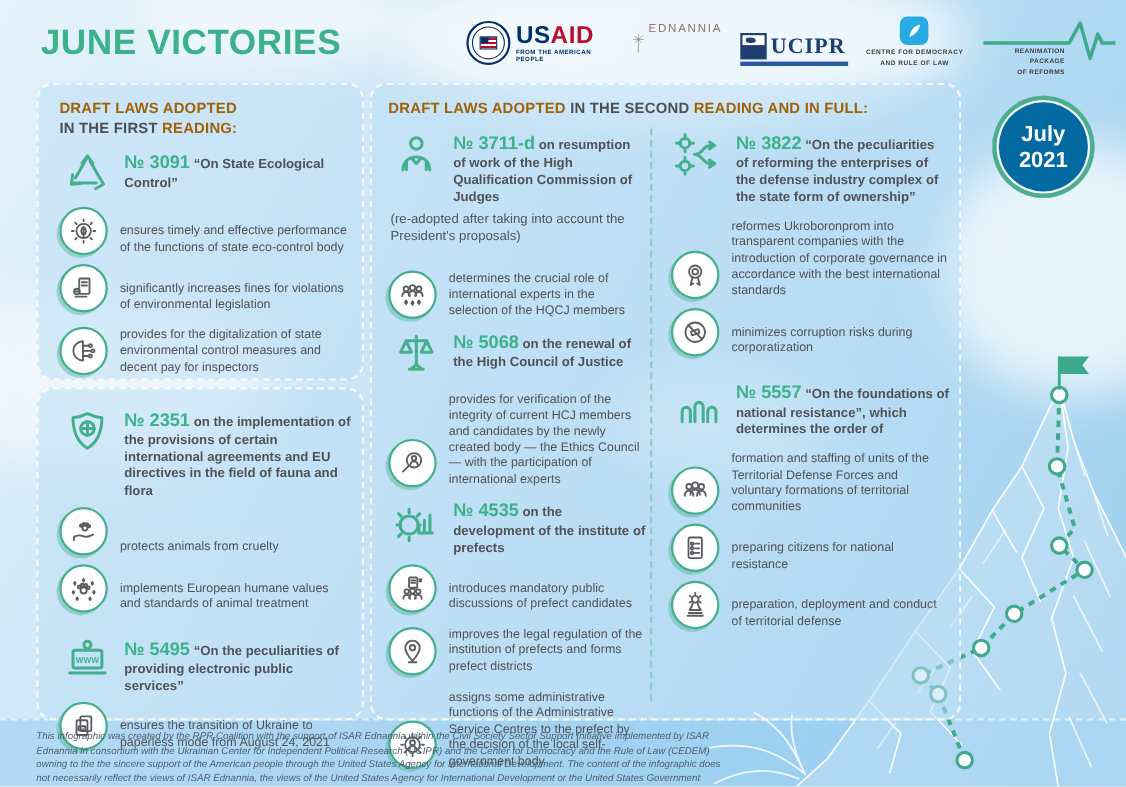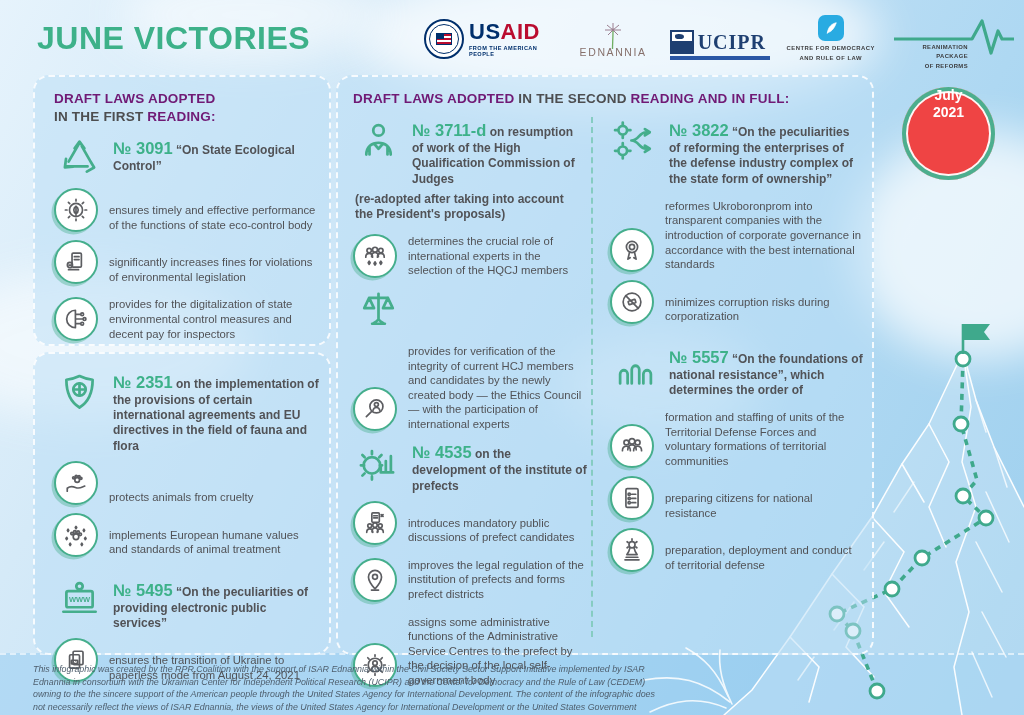--- a/index.html
+++ b/index.html
@@ -25,21 +25,21 @@
   .usaid { display:flex; align-items:center; gap:5px; }
   .usaid-seal { width:40px; height:40px; border-radius:50%; border:2px solid #002f6c; background:#fff; position:relative; flex:none; }
   .usaid-seal .inner { position:absolute; inset:3px; border-radius:50%; border:1px solid #002f6c; }
   .usaid-seal .flag { position:absolute; left:50%; top:50%; transform:translate(-50%,-50%); width:16px; height:12px;
     background:repeating-linear-gradient(180deg,#ba0c2f 0 2px,#fff 2px 4px); border:1px solid #002f6c; }
   .usaid-seal .flag:before { content:""; position:absolute; left:0; top:0; width:7px; height:5px; background:#002f6c; }
   .usaid-word { font-size:22px; font-weight:bold; letter-spacing:.5px; line-height:1; }
   .usaid-word .us { color:#002f6c; } .usaid-word .aid { color:#ba0c2f;margin-top:48px; }
   .usaid-tag { font-size:5.6px; font-weight:bold; color:#002f6c; letter-spacing:.45px; margin-top:2px; }
 
-  .ednannia { display:flex; flex-direction:column; align-items:center; width:86px; position:relative; }
+  .ednannia { display:flex; flex-direction:row; width:86px; position:relative; }
   .ednannia-name { font-size:10.5px; letter-spacing:1.6px; color:#86706b; margin-top:-4px; }
   .ucipr { display:flex; flex-direction:column; width:106px;margin-top:12px; }
   .ucipr-top { display:flex; align-items:center; gap:4px; }
   .ucipr-sq { width:24px; height:24px; background:#1e3f71; position:relative; flex:none; }
   .ucipr-sq:before { content:""; position:absolute; left:2px; top:2px; width:20px; height:9px; background:#fff; }
   .ucipr-sq:after { content:""; position:absolute; left:5px; top:4px; width:9px; height:5px; background:#1e3f71; border-radius:40% 60% 50% 50%; }
   .ucipr-name { font-family:"Liberation Serif", serif; font-weight:bold; color:#1e3f71; font-size:20px; letter-spacing:1px; line-height:1; }
   .ucipr-bar { height:4px; background:#2a57a5; margin-top:2px; }
   .cedem { display:flex; flex-direction:column; align-items:center; width:96px; }
   .cedem-ic { width:26px; height:26px; border-radius:7px; background:#29abe2; display:flex; align-items:center; justify-content:center; margin-bottom:3px; }
@@ -47,45 +47,45 @@
   .rpr { width:124px; position:relative; height:48px; }
   .rpr-txt { position:absolute; left:0; top:28px; width:76px; text-align:right; font-size:5.9px; font-weight:bold; color:#3c3c3e; letter-spacing:.4px; line-height:1.6; }
 
   
   .card { position:absolute; background:rgba(186,221,246,0.5); border:2px dashed rgba(255,255,255,0.85); border-radius:16px; z-index:2; }
   #card1 { left:33px; top:75px; width:298px; height:271px; padding:13px 10px 0 19px; }
   #card2 { left:33px; top:352px; width:298px; height:303px; padding:15px 10px 0 19px; }
   #card3 { left:336px; top:75px; width:538px; height:580px; padding:13px 0 12px 15px; }
 
   .sec-head { font-size:13.5px; font-weight:bold; letter-spacing:.2px; line-height:1.35; }
-  .sec-head .g { color:#701a75; } .sec-head .d { color:#4d4e50; }
+  .sec-head .g { color:#a16207; } .sec-head .d { color:#4d4e50; }
 
   .cols { display:flex; margin-top:9px; height:520px; }
   .col-mid { width:238px; padding-right:4px; }
   .col-right { flex:1; border-left:2px dashed #86ccc2; padding-left:17px; padding-right:8px; }
 
   .law-row { display:flex; gap:9px; margin-bottom:7px; }
   .law-ic { width:50px; flex:none; color:#45ae8c; display:flex; justify-content:center; padding-top:1px; }
   .law-ic svg { width:45px; height:45px; }
   .law-tx { font-size:12px; font-weight:bold; color:#515256; line-height:1.27; padding-top:3px; }
   .law-num { font-size:16.5px; color:#3db189; }
-  .law-note { font-size:12px; font-weight:bold; color:#515256; line-height:1.27; margin:-2px 4px 7px 2px; }
+  .law-note { font-size:12px; font-weight:normal; color:#515256; line-height:1.27; margin:-2px 4px 19px 2px; }
 
   .pt-row { display:flex; gap:11px; margin-bottom:8px; align-items:flex-end; }
   .pt-badge { width:44px; height:44px; flex:none; background:#fff; border-radius:50%; border:2px solid #45ae8c;
     box-shadow:-2.5px 2.5px 0 rgba(69,174,140,0.4); display:flex; align-items:center; justify-content:center; color:#5c5d61; }
   .pt-badge svg { width:28px; height:28px; }
   .pt-tx { font-size:11.3px; color:#515256; line-height:1.29; padding-top:5px; }
   .gap-lg { margin-top:20px; }
 
   
-  #july { position:absolute; left:902px; top:87px; width:93px; height:93px; border-radius:50%; background:#ef4444;
+  #july { position:absolute; left:902px; top:87px; width:93px; height:93px; border-radius:50%; background:#0369a1;
     box-shadow: inset 0 0 0 4px #4cae8e, inset 0 0 0 6px rgba(255,255,255,0.95);
-    display:flex; flex-direction:column; align-items:center; 
-    color:#fff; font-size:14px; font-weight:bold; line-height:1.2; z-index:3; }
+    display:flex; flex-direction:column; align-items:center; justify-content:center;
+    color:#fff; font-size:20px; font-weight:bold; line-height:1.2; z-index:3; }
 
   
   #mountain { position:absolute; left:718px; top:312px; width:306px; height:403px; z-index:1; }
   #plant { position:absolute; left:630px; top:622px; width:110px; height:92px; z-index:2; }
 
   #footer-text { position:absolute; left:33px; top:663px; width:628px; font-size:8.9px; font-style:italic; color:#4e5e6d; line-height:1.42; z-index:3; }
 
   svg.lineic { fill:none; stroke:currentColor; stroke-width:1.45; stroke-linecap:round; stroke-linejoin:round; }
   svg.lineic text { stroke:none; fill:currentColor; font-family:"Liberation Sans",sans-serif; font-weight:bold; }
 </style>
@@ -288,20 +288,21 @@
             </svg>
         </div>
         <div class="pt-tx">determines the crucial role of international experts in the selection of the HQCJ members</div>
       </div>
       <div class="law-row">
         <div class="law-ic">
           <svg class="lineic" viewBox="0 0 24 24">
               <path d="M12 3.6 V17.2 M7 5.8 H17 M8.6 19.6 h6.8 M12 17.2 c1 1.2 2 1.7 3 2.4 h-6 c1-.7 2-1.2 3-2.4 M7 5.8 l-2.6 5.5 h5.2 Z M17 5.8 l-2.6 5.5 h5.2 Z"></path>
             </svg>
         </div>
+        <div class="law-tx"><span class="law-num">№ 5068</span> <span>on the renewal of the High Council of Justice</span></div>
       </div>
       <div class="pt-row">
         <div class="pt-badge">
           <svg class="lineic" viewBox="0 0 24 24">
               <circle cx="13.2" cy="9.8" r="5.6"></circle>
               <path d="M9.2 14 L4.6 18.6"></path>
               <circle cx="13.2" cy="8.2" r="1.7"></circle>
               <path d="M10.3 13.1 c.4-1.6 1.5-2.4 2.9-2.4 s2.5 .8 2.9 2.4"></path>
             </svg>
         </div>

